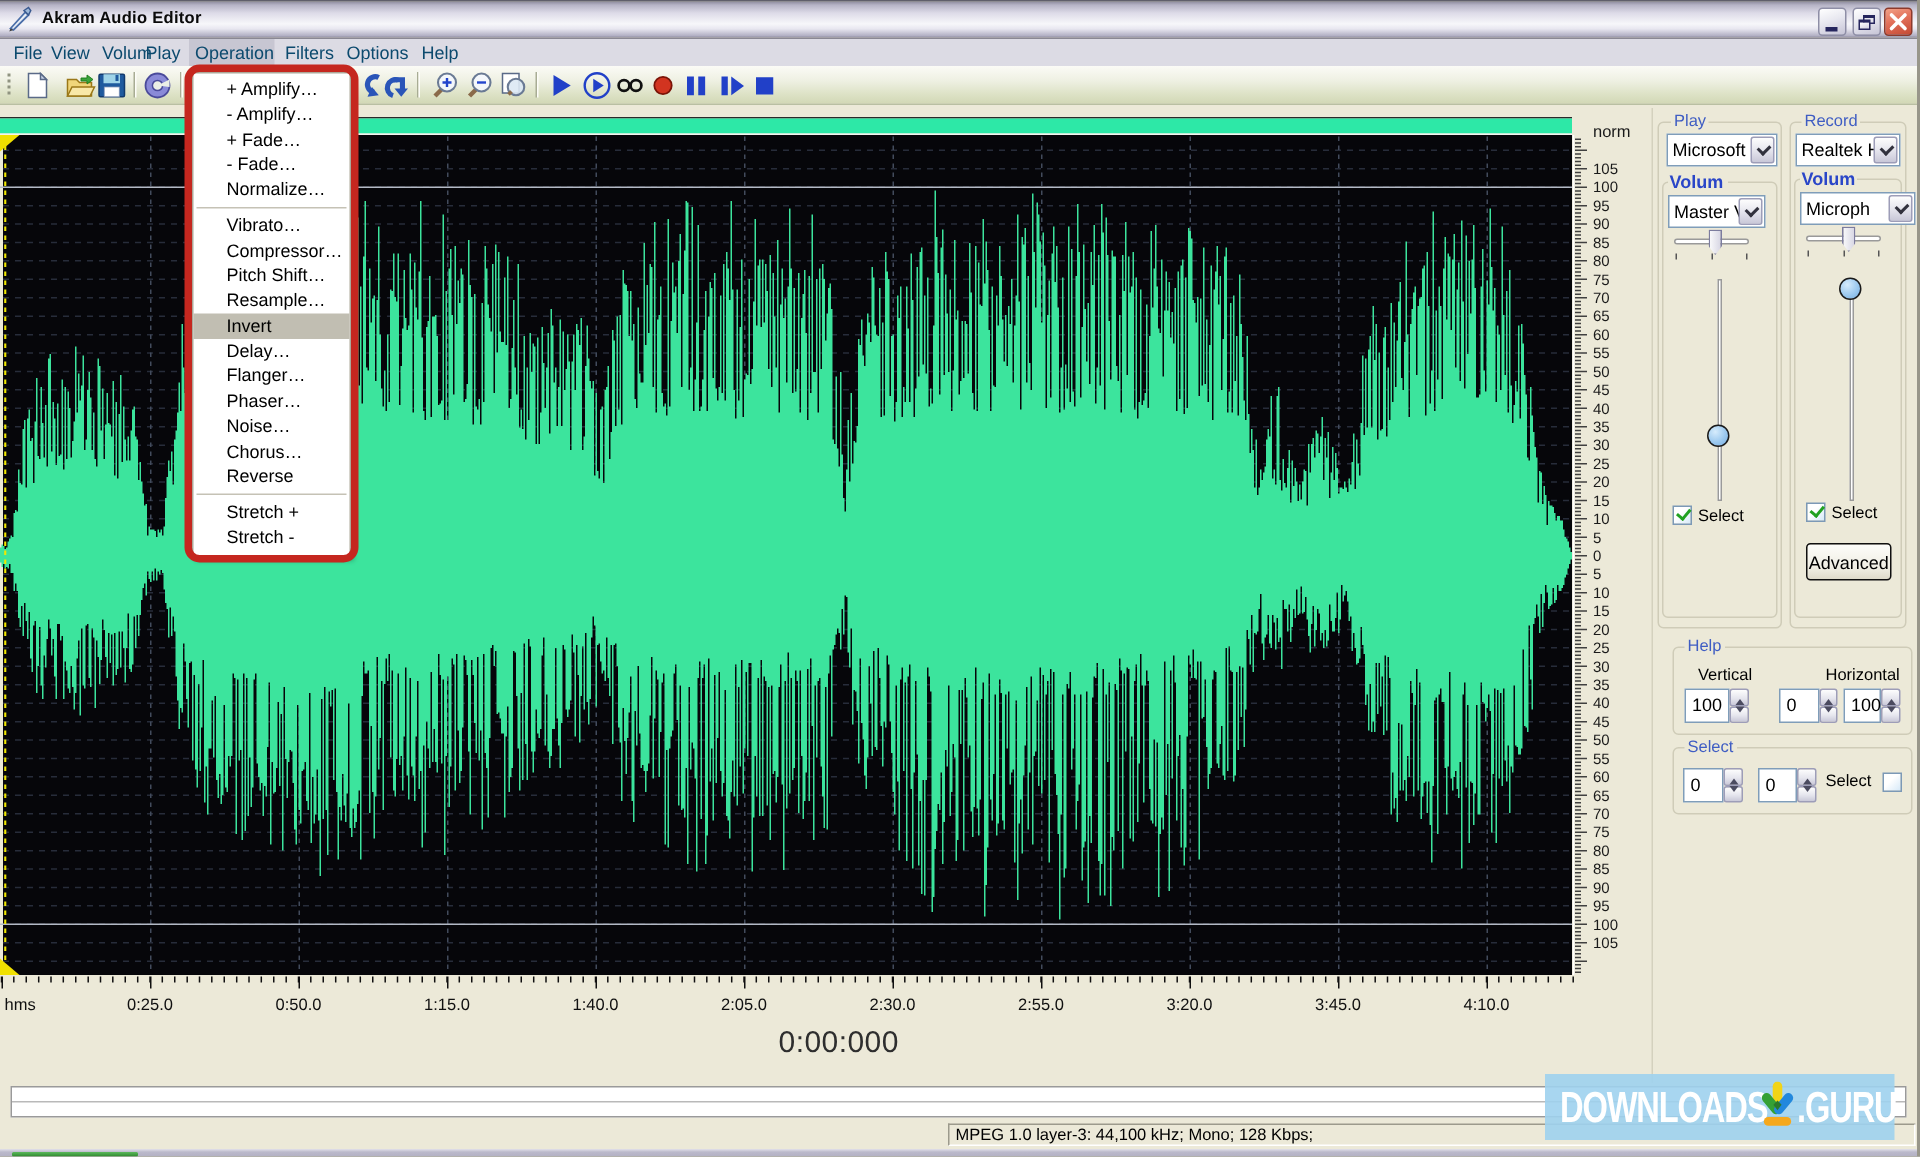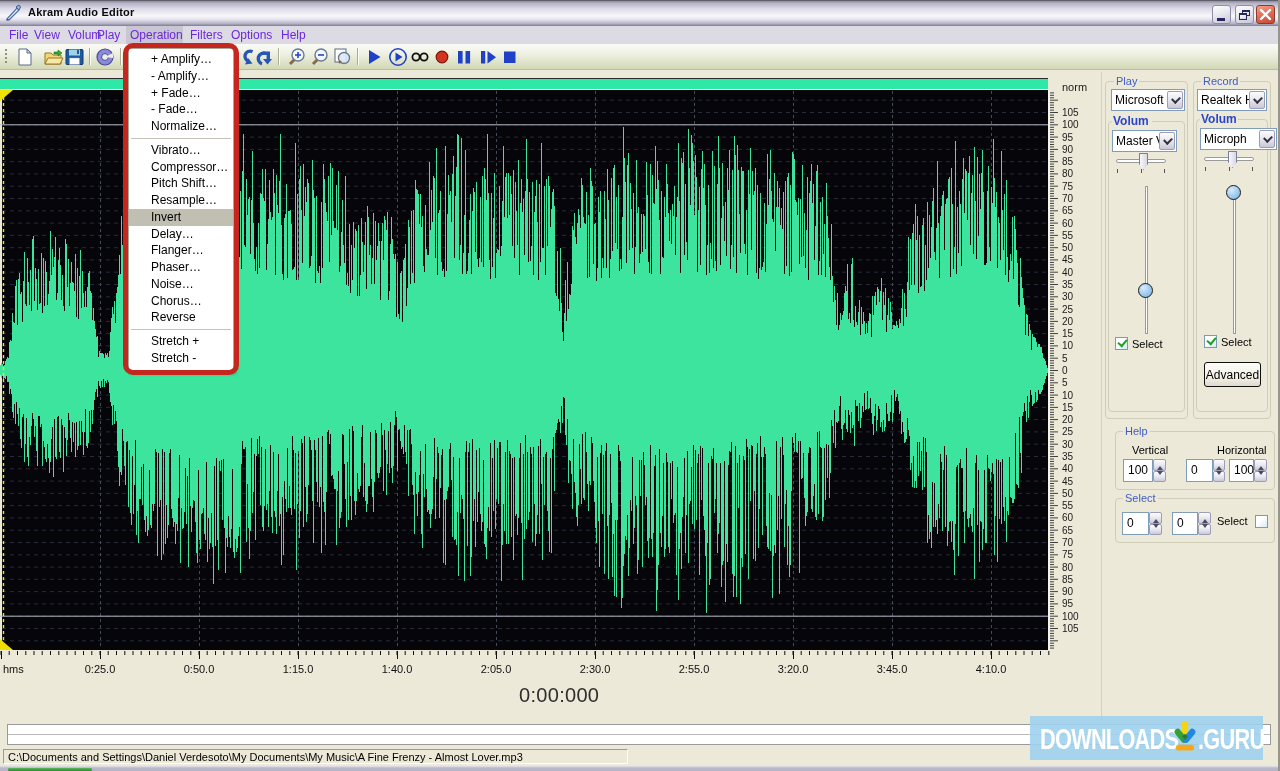--- a/index.html
+++ b/index.html
@@ -8,21 +8,21 @@
 #titlebar { left:0; top:0; width:1280px; height:26px;
   background:linear-gradient(180deg,#8e8c9e 0,#b6b4c6 10%,#dddbe8 32%,#f7f7fa 62%,#e8e7f0 76%,#b2b0c4 95%,#908ea2 100%);
   border-top:1px solid #5f5f6a; border-bottom:1px solid #8a8894; }
 #title { left:28px; top:5px; font-size:11px; font-weight:bold; color:#0a0a0a; letter-spacing:.2px;}
 .wbtn { top:4px; width:19px; height:19px; border-radius:3px; border:1px solid #8e8ea6;
   background:linear-gradient(160deg,#ffffff 0,#e8e8f0 45%,#c6c4d6 100%); }
 #closebtn { left:1256px; border:1px solid #8c3a2c;
   background:linear-gradient(160deg,#f2a288 0,#e2705a 45%,#c44a34 100%); }
 
 #menubar { left:0; top:26px; width:1280px; height:18px; background:#dcdbe4;
-  font-size:12px; color:#6d28d9; }
+  font-size:12px; color:#0c4a6e; }
 #menubar span { position:absolute; top:2px; }
 #ophl { position:absolute; left:126px; top:0; width:57px; height:18px; background:#c7c6d2; }
 
 #toolbar { left:0; top:44px; width:1280px; height:26px;
   background:linear-gradient(180deg,#fbfbf6 0,#eef0e2 40%,#dde2c6 75%,#d2d8b6 100%);
   border-bottom:1px solid #b9bfa2; }
 
 .gb { position:absolute; border:1px solid #cfccb8; border-radius:4px; }
 .gbcap { position:absolute; background:#ECE9D8; color:#3f5dc3; font-size:11px; padding:0 2px; }
 .gbcapb { position:absolute; background:#ECE9D8; color:#2a46c8; font-size:12px; font-weight:bold; padding:0 1px;
@@ -358,21 +358,21 @@
 <div class="abs updown" style="left:1198px;top:512px;width:13px;height:23px">
     <div class="u"></div>
     <div class="d"></div>
   </div>
 <div class="abs lbl" style="left:1217px;top:515px">Select</div>
 <div class="abs cb" style="left:1255px;top:515px"></div>
 
 <div class="abs" id="timebig">0:00:000</div>
 <div class="abs" id="whitebar"></div>
 <div class="abs" id="statusbar">
-  <div class="spanel" style="left:3px;width:625px">C:\Documents and Settings\Daniel Verdesoto\My Documents\My Music\A Fine Frenzy - Almost Lover.mp3</div>
+  <div class="spanel" style="left:632px;width:645px">MPEG 1.0 layer-3: 44,100 kHz; Mono; 128 Kbps;</div>
 </div>
 <div class="abs" id="bottomstrip">
     <div id="startgreen"></div>
   </div>
 <div class="abs" style="left:1278px;top:0;width:2px;height:771px;background:#98968a"></div>
 <div class="abs" style="left:1101px;top:72px;width:1px;height:650px;background:#d4d1be"></div>
 
 <div class="abs" id="wm">
   <span class="t" style="left:10px">DOWNLOADS</span>
   <svg class="abs" style="left:144px;top:5px" width="22" height="30" viewBox="0 0 24 33">

